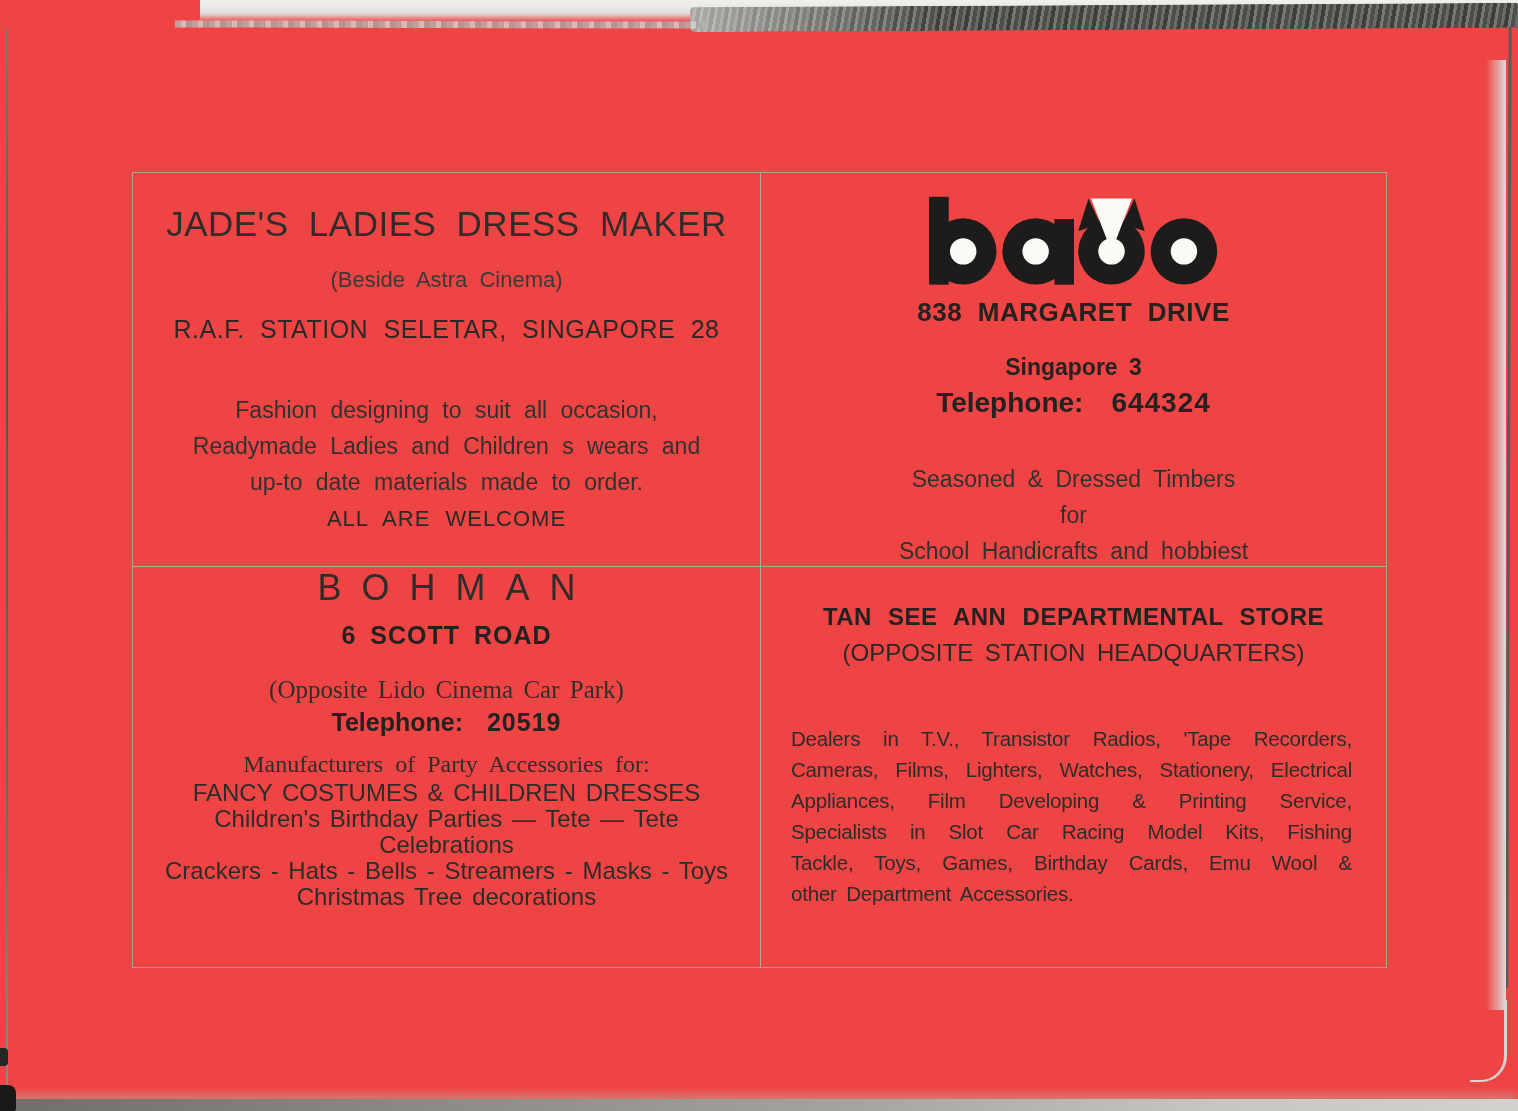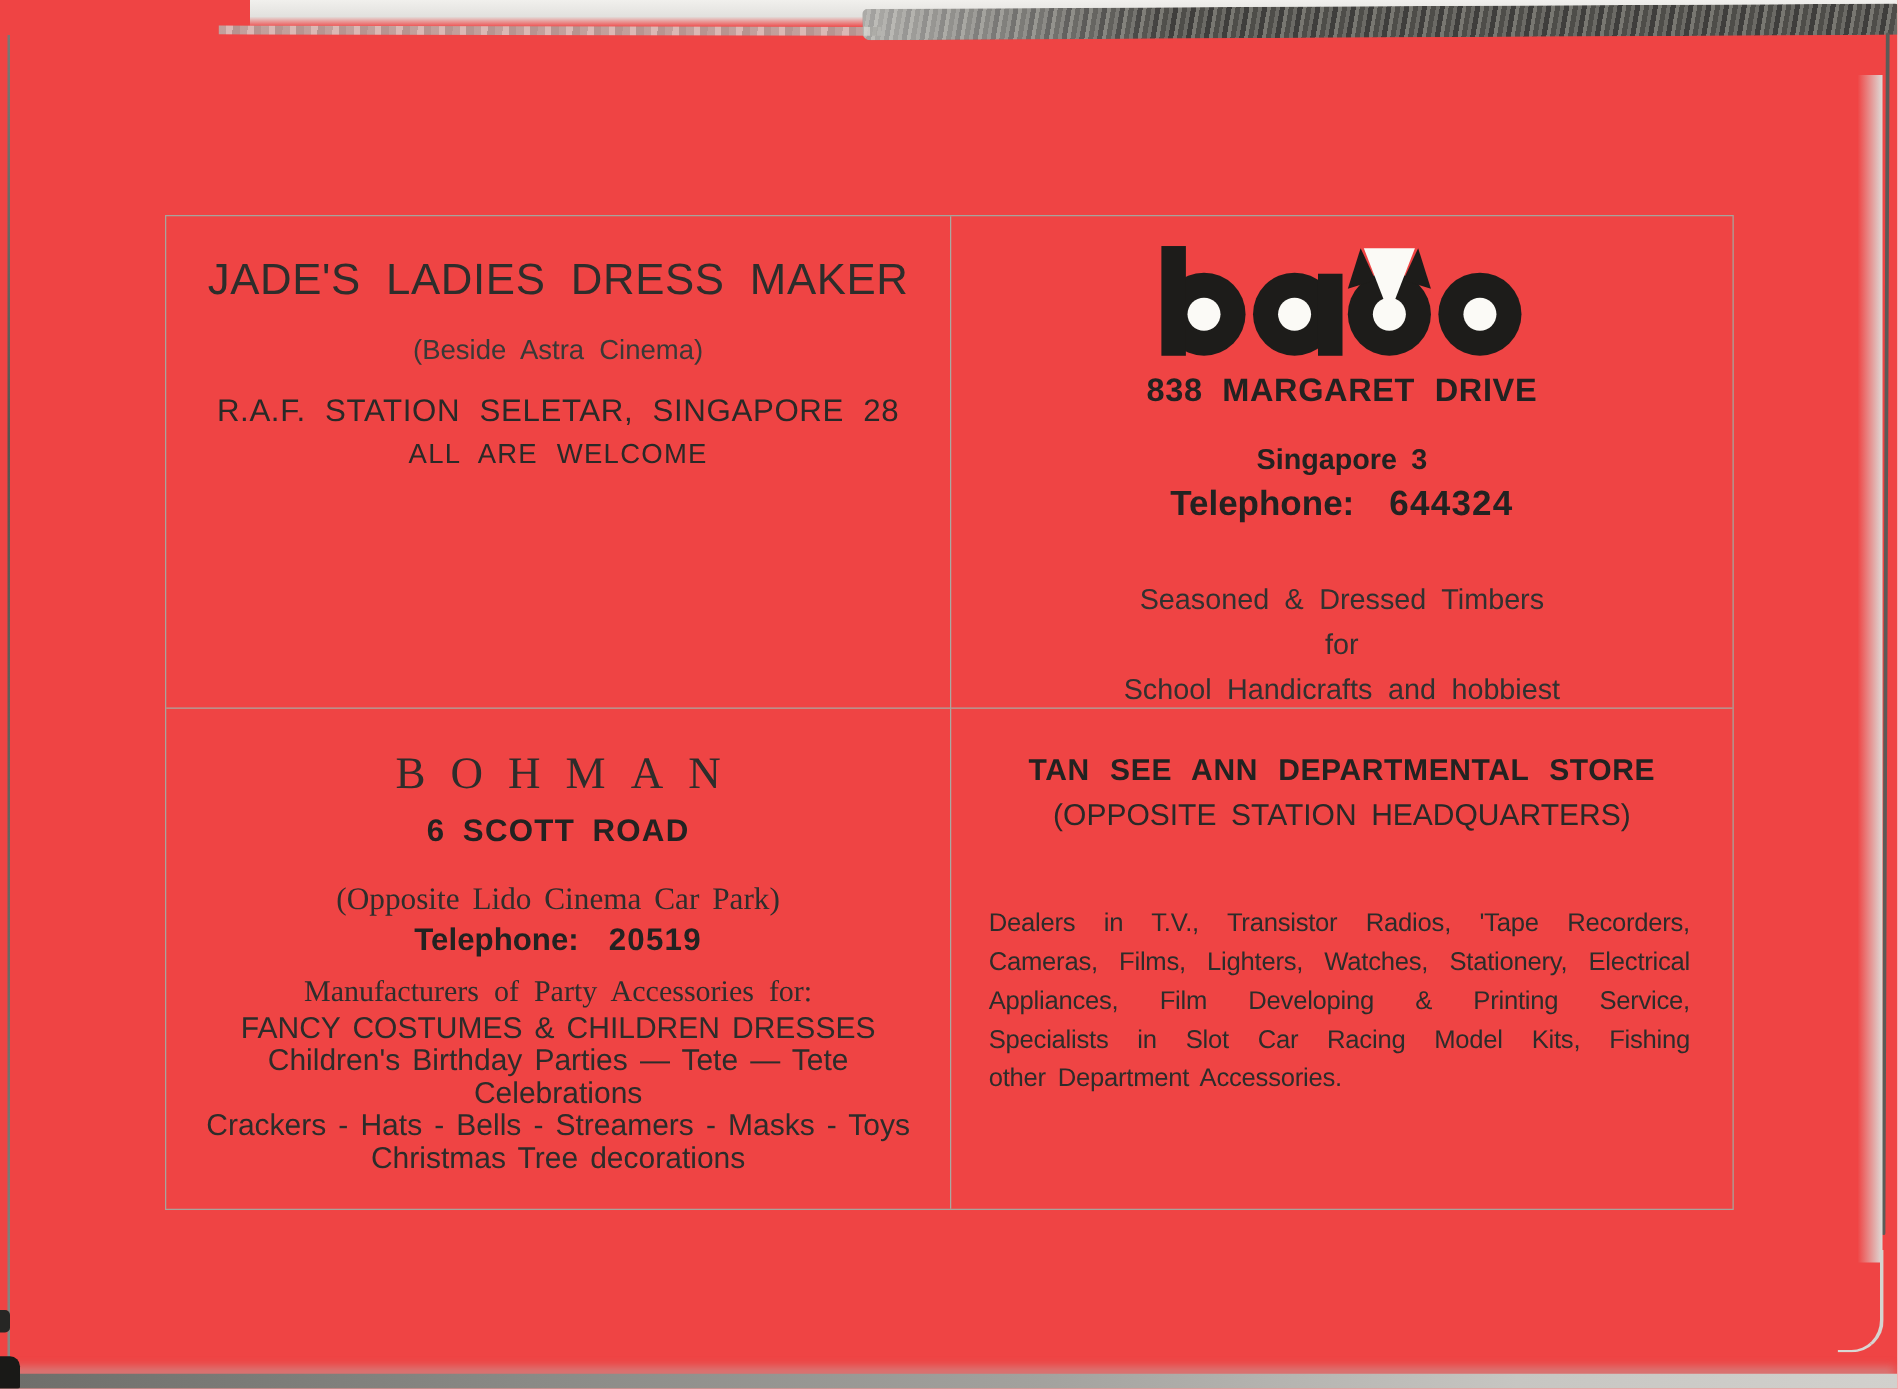--- a/index.html
+++ b/index.html
@@ -51,21 +51,21 @@
 
   
   .bavo-logo{margin-top:22px;height:94px;display:flex;justify-content:center;}
   .bavo-addr{margin-top:8px;font-weight:bold;font-size:26px;word-spacing:8px;letter-spacing:.5px;color:#232221;}
   .bavo-city{margin-top:26px;font-weight:bold;font-size:23px;word-spacing:5px;color:#232221;}
   .bavo-phone{margin-top:6px;font-weight:bold;font-size:28px;color:#232221;}
   .bavo-phone .num{margin-left:28px;letter-spacing:1px;}
   .bavo-body{margin-top:42px;font-size:23px;line-height:36px;word-spacing:6px;color:#323130;}
 
   
-  .bohman-title{margin-top:30px;font-size:36px;font-weight:400;letter-spacing:20px;text-indent:20px;color:#2e2d2b;line-height:42px;font-family:Liberation Serif, serif;}
+  .bohman-title{font-size:36px;font-weight:400;letter-spacing:20px;text-indent:20px;color:#2e2d2b;line-height:42px;}
   .bohman-addr{margin-top:12px;font-weight:bold;font-size:25px;letter-spacing:1px;word-spacing:6px;color:#232221;}
   .bohman-loc{margin-top:26px;font-family:"Liberation Serif",serif;font-size:25px;word-spacing:4px;color:#2f2e2c;}
   .bohman-phone{margin-top:4px;font-weight:bold;font-size:25px;color:#232221;}
   .bohman-phone .num{margin-left:24px;letter-spacing:1px;}
   .bohman-tag{margin-top:14px;font-family:"Liberation Serif",serif;font-size:24px;word-spacing:6px;color:#2f2e2c;}
   .bohman-lines{margin-top:2px;font-size:24px;line-height:26px;color:#2d2c2a;word-spacing:3px;}
 
   
   .tansee-title{margin-top:36px;font-size:24px;font-weight:bold;word-spacing:9px;letter-spacing:.5px;color:#232221;}
   .tansee-sub1{margin-top:8px;font-size:24px;word-spacing:5px;}
@@ -90,20 +90,25 @@
   <div class="right-corner-curve"></div>
   <div class="bottom-band"></div>
   <div class="bottom-left-blob"></div>
 
   <div class="adbox">
 
     <section class="cell b-right b-bottom">
       <div class="jades-title">JADE'S LADIES DRESS MAKER</div>
       <div class="jades-sub">(Beside Astra Cinema)</div>
       <div class="jades-addr">R.A.F. STATION SELETAR, SINGAPORE 28</div>
+      <div class="jades-body">
+        <div>Fashion designing to suit all occasion,</div>
+        <div>Readymade Ladies and Children s wears and</div>
+        <div>up-to date materials made to order.</div>
+      </div>
       <div class="jades-footer">ALL ARE WELCOME</div>
     </section>
 
     <section class="cell b-bottom">
       <div class="bavo-logo">
         <svg width="300" height="94" viewBox="0 0 352 110" xmlns="http://www.w3.org/2000/svg">
           <title>bavo</title>
           <g fill="#1d1c1a">
             <circle cx="46" cy="66" r="39"></circle>
             <rect x="6" y="2" width="23" height="103"></rect>
@@ -157,18 +162,19 @@
     </section>
 
     <section class="cell">
       <div class="tansee-title">TAN SEE ANN DEPARTMENTAL STORE</div>
       <div class="tansee-sub1">(OPPOSITE STATION HEADQUARTERS)</div>
       <div class="tansee-para">
         <div class="jl">Dealers in T.V., Transistor Radios, 'Tape Recorders,</div>
         <div class="jl">Cameras, Films, Lighters, Watches, Stationery, Electrical</div>
         <div class="jl">Appliances, Film Developing &amp; Printing Service,</div>
         <div class="jl">Specialists in Slot Car Racing Model Kits, Fishing</div>
+        <div class="jl">Tackle, Toys, Games, Birthday Cards, Emu Wool &amp;</div>
         <div class="jl jl-last">other Department Accessories.</div>
       </div>
     </section>
 
   </div>
 </div>
 
 </body></html>

